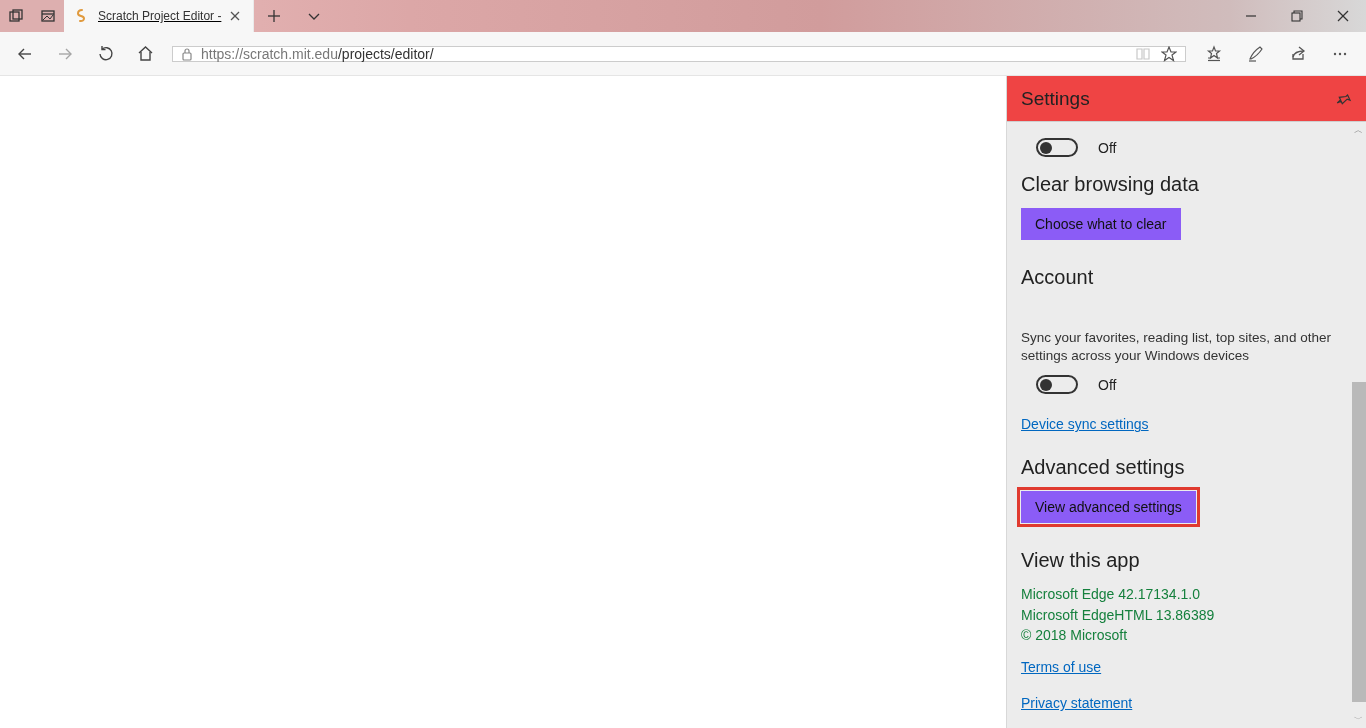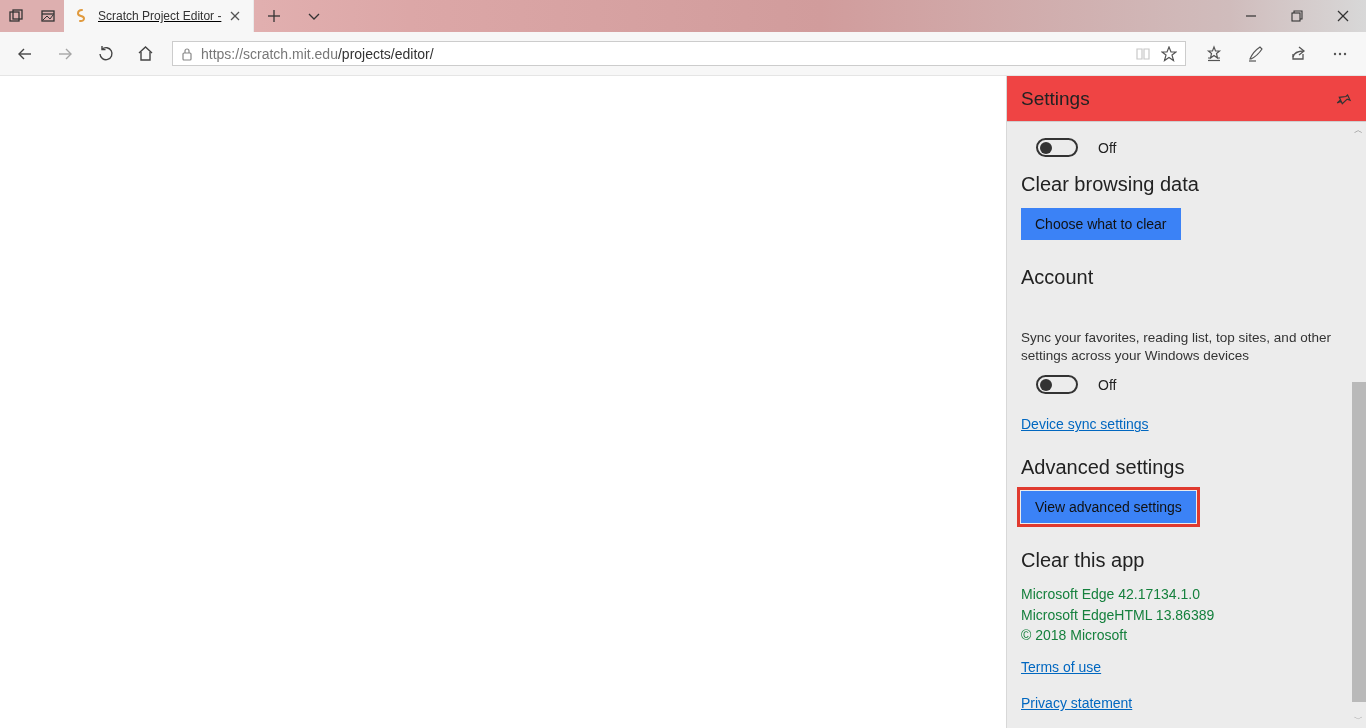--- a/index.html
+++ b/index.html
@@ -48,21 +48,21 @@
     display:flex; align-items:center;
     padding: 0 6px;
     gap: 2px;
   }
   .toolbar .navbtn {
     width:38px;height:38px;display:flex;align-items:center;justify-content:center;color:#555;font-size:16px;
   }
   .addressbar {
     flex:1;
     margin: 0 6px;
-    height: 25px;
+    height: 16px;
     border:1px solid #ccc;
     background:#fff;
     display:flex;align-items:center;
     padding: 0 8px;
   }
   .addressbar .lock { color:#888; font-size:13px; margin-right:8px;}
   .addressbar .url { flex:1; font-size:14px; color:#777; border:none; outline:none; background:transparent;}
   .addressbar .url .host { color:#333; }
   .addressbar .addr-icon { color:#777; font-size:15px; margin-left:10px;}
   .toolbar .rightbtn {
@@ -113,21 +113,21 @@
     width:42px;height:19px;border:2px solid #333;border-radius:20px;position:relative;background:transparent;
   }
   .toggle .knob {
     position:absolute; left:2px; top:1.5px; width:12px;height:12px;border-radius:50%;background:#333;
   }
   .toggle-label { font-size:14px;color:#222;}
 
   .heading { font-size:20px; color:#222; margin: 6px 0 12px 0; font-weight:400;}
   .btn-grey {
     display:inline-block;
-    background:#3b82f6;
+    background:#8b5cf6;
     border:none;
     padding: 8px 14px;
     font-size:14px; color:#111;
     cursor:pointer;
   }
   .btn-grey.highlighted {
     outline: 3px solid #e03a2f;
     outline-offset: 1px;
   }
   .desc { font-size:13.5px;color:#333;margin-bottom:10px; line-height:1.35;}
@@ -315,21 +315,21 @@
             <div class="knob"></div>
           </div>
         <span class="toggle-label">Off</span>
       </div>
 
       <a class="link">Device sync settings</a>
 
       <div class="heading" style="margin-top:18px">Advanced settings</div>
       <button class="btn-grey highlighted">View advanced settings</button>
 
-      <div class="heading" style="margin-top:26px">Clear this app</div>
+      <div class="heading" style="margin-top:26px">View this app</div>
       <div class="about-line">Microsoft Edge 42.17134.1.0</div>
       <div class="about-line">Microsoft EdgeHTML 13.86389</div>
       <div class="about-line">© 2018 Microsoft</div>
 
       <div style="height:8px"></div>
       <a class="link">Terms of use</a><br>
       <div style="height:8px"></div>
       <a class="link">Privacy statement</a>
 
       <div class="settings-scrollbar"></div>

